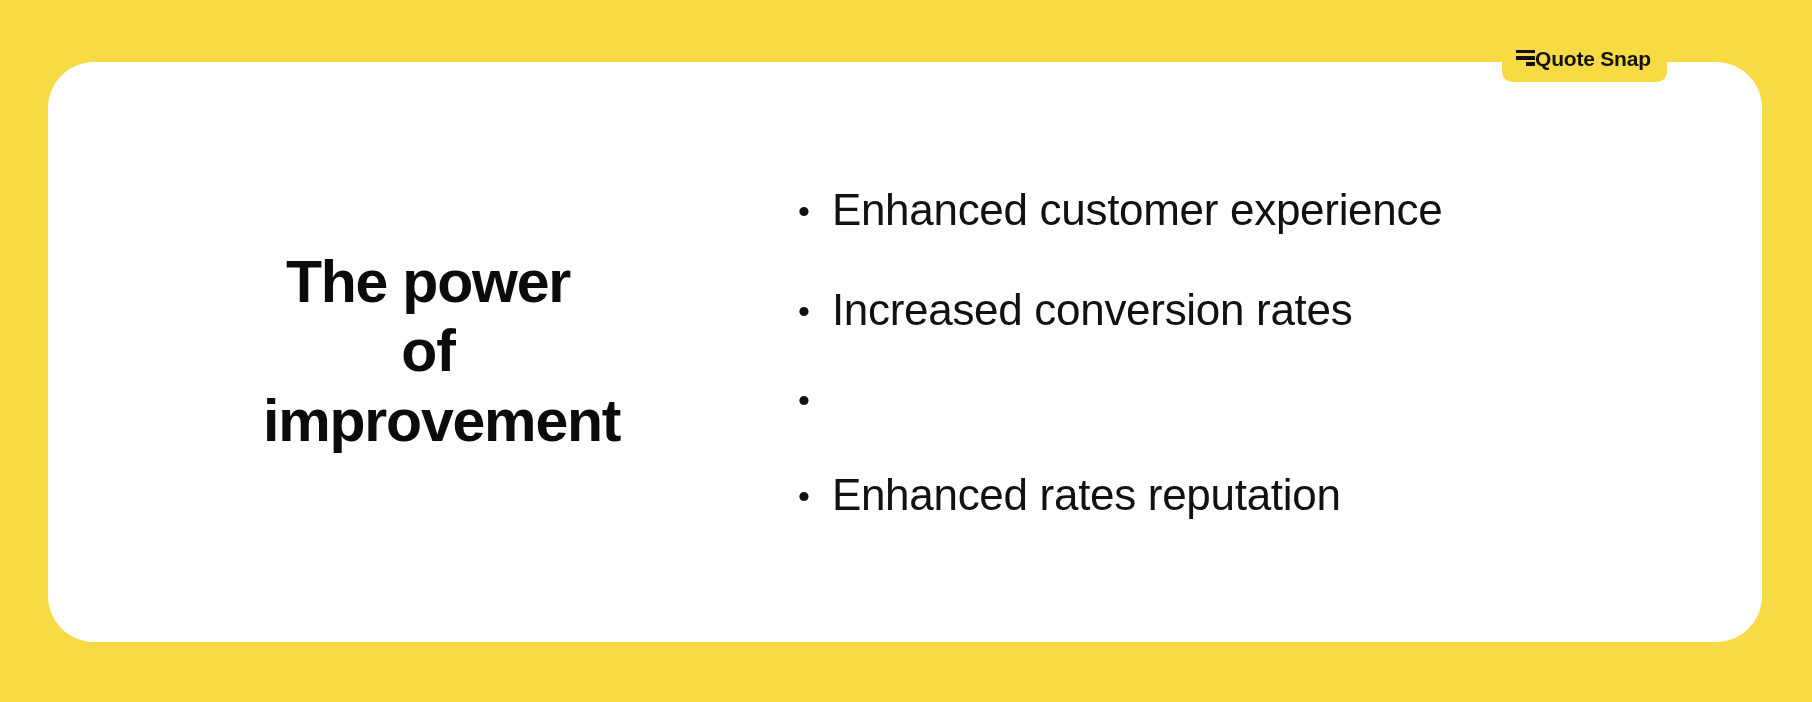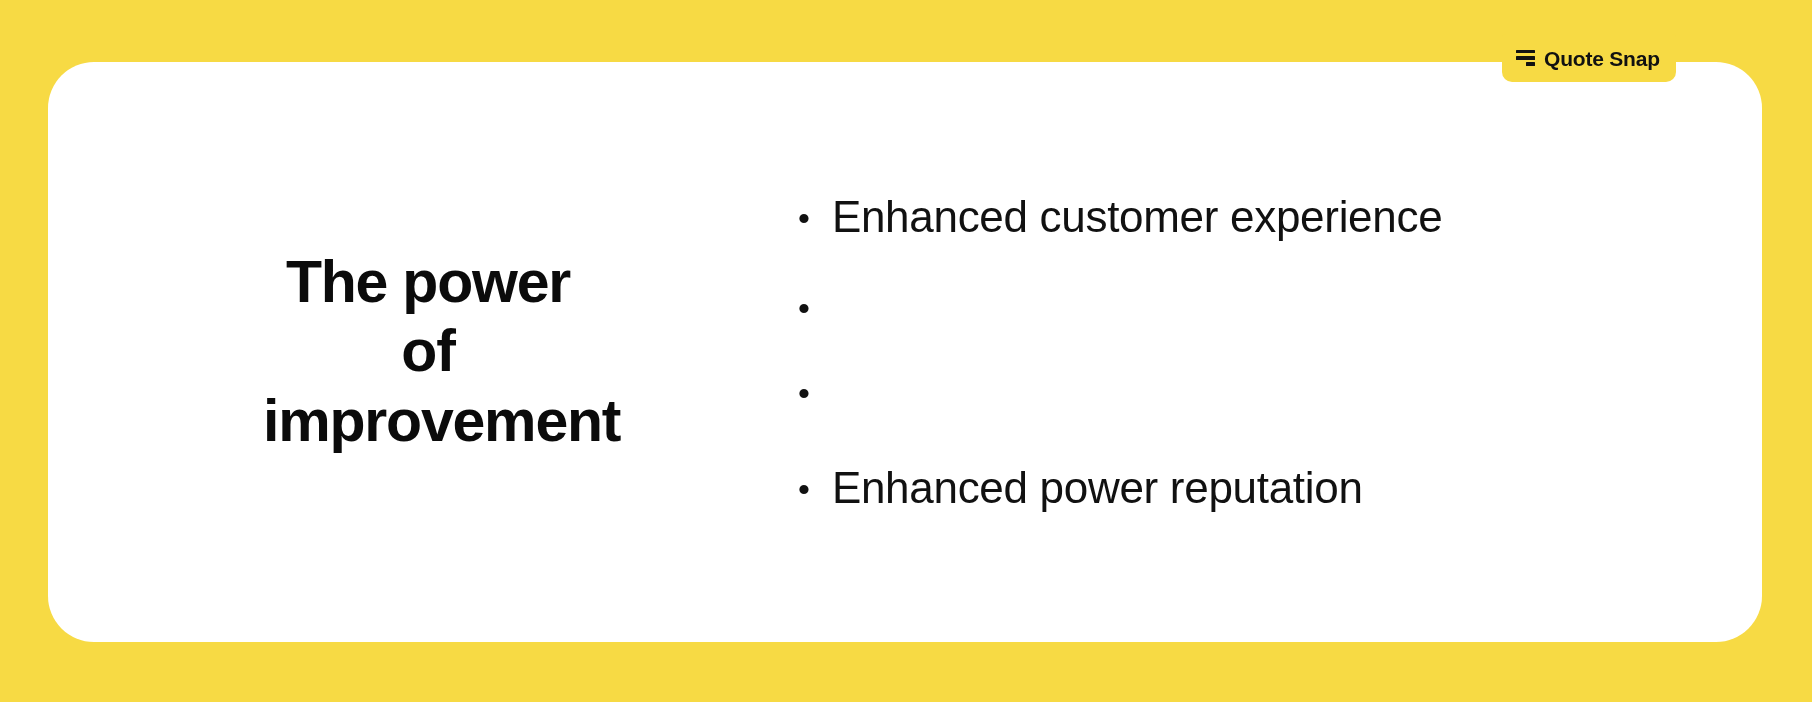--- a/index.html
+++ b/index.html
@@ -36,21 +36,20 @@
   #brand-badge {
     position: absolute;
     left: 1502px;
     top: 34px;
     height: 48px;
     padding: 0 16px 0 14px;
     background: #F7DA44;
     border-radius: 4px 4px 10px 10px;
     display: flex;
     align-items: center;
-    gap: 9px;
     z-index: 5;
     box-sizing: border-box;
   }
   .badge-icon {
     display: inline-block;
     width: 19px;
     height: 17px;
     position: relative;
     flex: 0 0 auto;
   }
@@ -174,28 +173,29 @@
     <div id="benefits-column">
       <ul id="benefits-list">
 
         <li class="benefit-item">
           <span class="benefit-bullet">•</span>
           <span class="benefit-text">Enhanced customer experience</span>
         </li>
 
         <li class="benefit-item">
           <span class="benefit-bullet">•</span>
-        </li>
-
-        <li class="benefit-item">
-          <span class="benefit-bullet">•</span>
-        </li>
-
-        <li class="benefit-item">
-          <span class="benefit-bullet">•</span>
-          <span class="benefit-text">Enhanced power reputation</span>
+          <span class="benefit-text">Increased conversion rates</span>
+        </li>
+
+        <li class="benefit-item">
+          <span class="benefit-bullet">•</span>
+        </li>
+
+        <li class="benefit-item">
+          <span class="benefit-bullet">•</span>
+          <span class="benefit-text">Enhanced rates reputation</span>
         </li>
 
       </ul>
     </div>
 
   </div>
 </div>
 
 </body></html>

